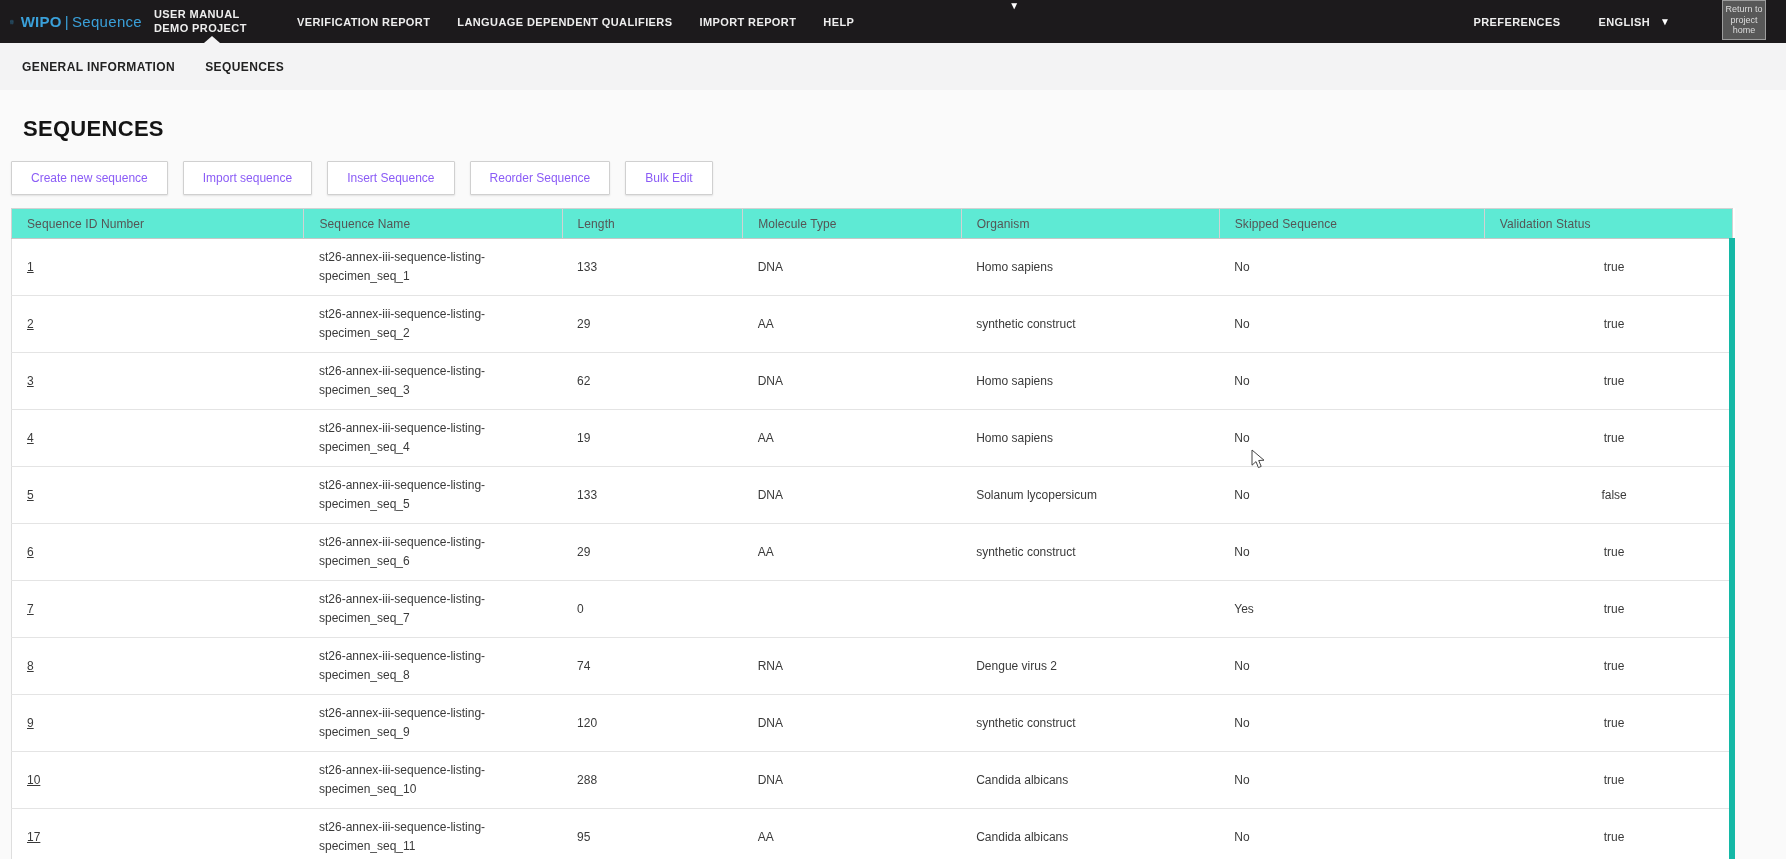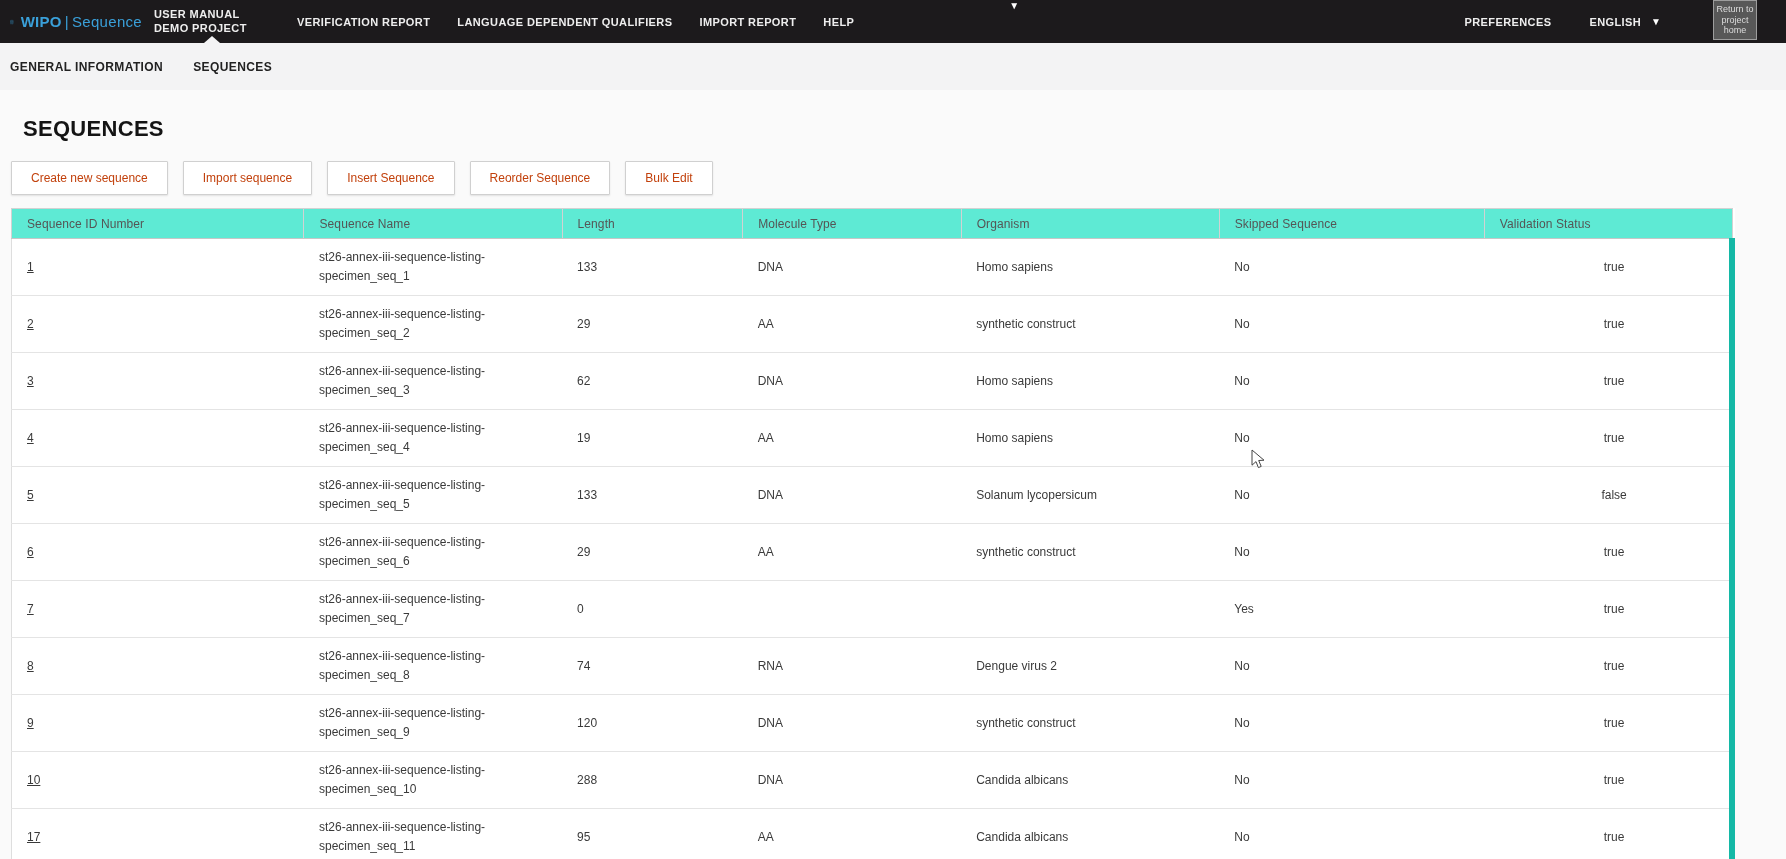--- a/index.html
+++ b/index.html
@@ -21,34 +21,34 @@
   .menu-item.wrap2 { white-space:normal; width:116px; line-height:1.25; }
   .menu-item.active::after { content:""; position:absolute; bottom:0; left:50%; margin-left:-8px;
                border-left:8px solid transparent; border-right:8px solid transparent;
                border-bottom:7px solid #f3f3f4; }
   .overflow-caret { color:#ffffff; font-size:10px; margin-left:128px; cursor:pointer; }
   .topbar-right { margin-left:auto; display:flex; align-items:center; gap:38px; height:43px; }
   .lang-group { display:flex; align-items:center; gap:10px; cursor:pointer; }
   .lang-caret { color:#ffffff; font-size:10px; }
   .return-btn { width:44px; height:40px; align-self:flex-start; background:#585858; border:1px solid #9d9d9d;
                color:#dcdcdc; font-size:9px; line-height:1.18; text-align:center; padding:1px;
-               margin-left:14px; margin-right:29px; cursor:pointer; font-family:inherit; }
-
-  
-  .tabbar { height:47px; background:#f3f3f4; display:flex; align-items:center; gap:30px; padding-left:10px; }
+               margin-left:14px; margin-right:20px; cursor:pointer; font-family:inherit; }
+
+  
+  .tabbar { height:47px; background:#f3f3f4; display:flex; align-items:center; gap:30px; padding-left:22px; }
   .tab { font-size:12px; font-weight:700; color:#222; letter-spacing:.4px; cursor:pointer; }
 
   
   .main { padding:0 0 0 11px; position:relative; }
   .collapse-mark { position:absolute; left:-5px; top:26px; color:#8f8f8f; font-size:16px; cursor:pointer; }
   .page-title { margin:26px 0 0 12px; font-size:22px; font-weight:800; color:#141414; letter-spacing:.3px; }
 
   .toolbar { margin-top:19px; display:flex; gap:15px; }
   .toolbar button { height:34px; padding:0 19px; background:#ffffff; border:1px solid #d0d0d0;
-               color:#c2410c; font-size:12px; font-family:inherit; box-shadow:0 1px 2px rgba(0,0,0,.10);
+               color:#8b5cf6; font-size:12px; font-family:inherit; box-shadow:0 1px 2px rgba(0,0,0,.10);
                cursor:pointer; border-radius:1px; white-space:nowrap; }
 
   
   table { margin-top:13px; width:1724px; border-collapse:collapse; table-layout:fixed; background:#fff; }
   thead th { background:#5eead4; border:1px solid #d2d2d2; border-bottom-color:#c7c7c7;
                height:30px; font-weight:400; color:#555; text-align:left; padding-left:15px;
                font-size:12px; letter-spacing:.1px; }
   tbody td { border-bottom:1px solid #e4e4e4; height:57px; padding-left:15px; font-size:12px;
                color:#3a3a3a; vertical-align:middle; background:#fff; }
   tbody td:first-child { border-left:1px solid #dedede; }

